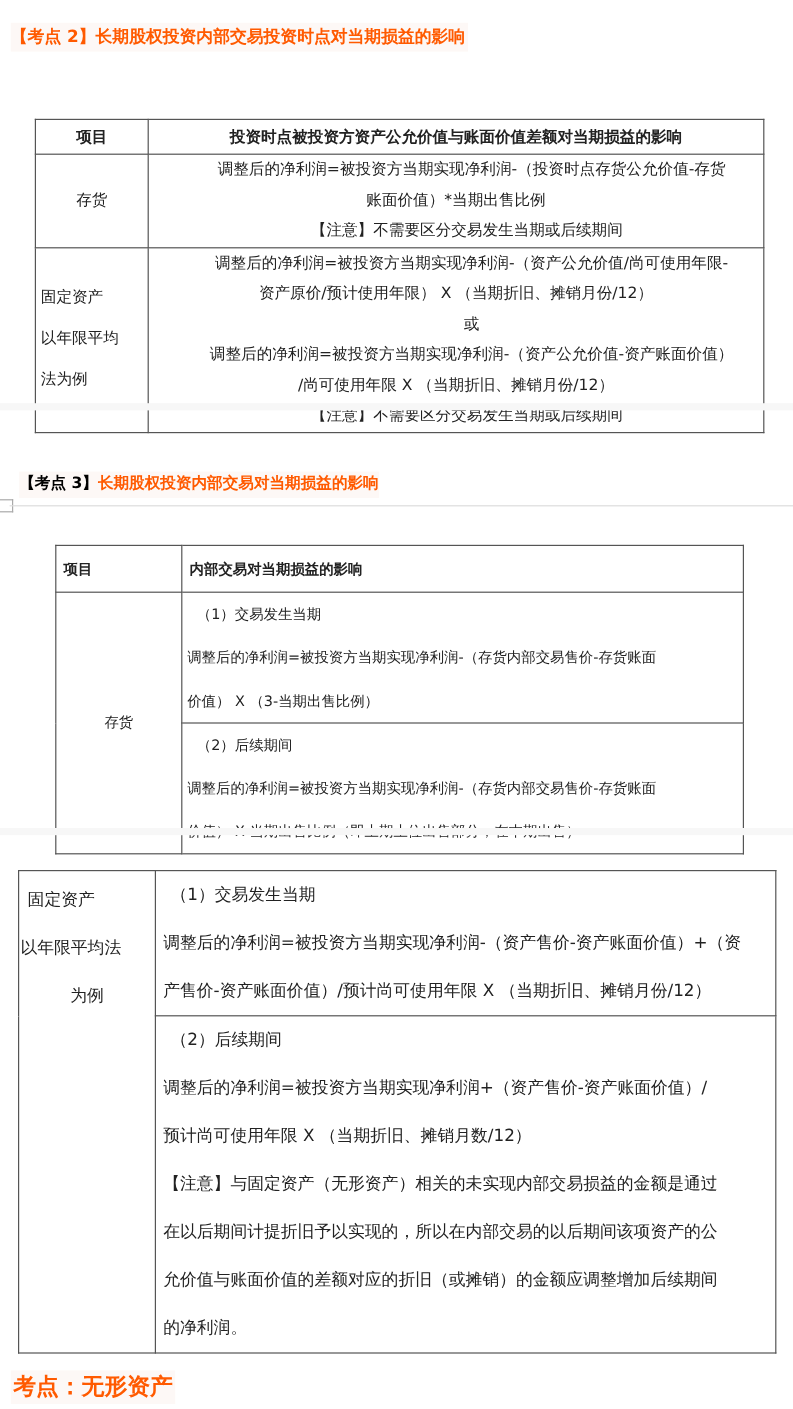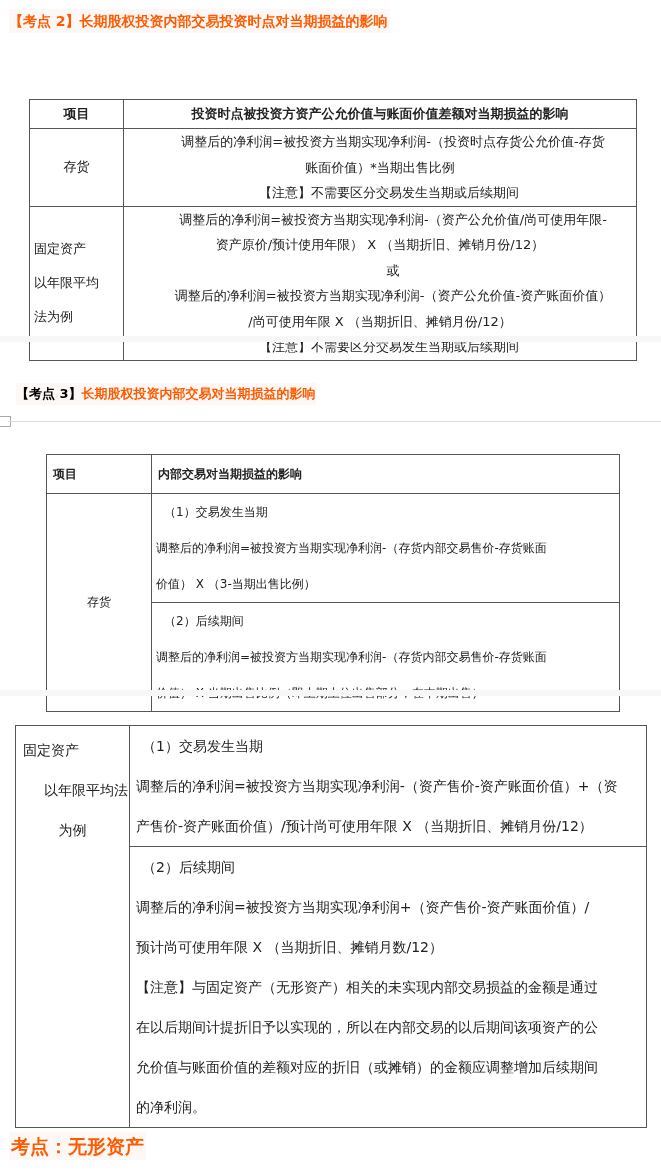--- a/index.html
+++ b/index.html
@@ -1,18 +1,18 @@
 <!DOCTYPE html>
 <html><head>
 <meta charset="utf-8">
 <style>
   html, body { margin:0; padding:0; background:#ffffff; }
   body { width:661px; height:1174px; position:relative; overflow:hidden;
          font-family:"DejaVu Sans","Liberation Sans",sans-serif; color:#222; }
-  .heading { position:absolute; font-weight:bold; color:#ff5a00; background:#fdf8f6; white-space:nowrap; }
+  .heading { position:absolute; font-weight:bold; color:#ff5a00; background:#fdf8f6; white-space:nowrap;margin-top:10px; }
   .h1 { left:9px; top:9px; height:24px; line-height:24px; font-size:14px; padding-right:2px; }
   .h2 { left:16px; top:383px; height:22px; line-height:22px; font-size:13px; }
   .h3 { left:9px; top:1132px; height:28px; line-height:28px; font-size:19px; padding:0 2px; }
   .h2 .bracket { color:#000000; }
 
   table { position:absolute; border-collapse:collapse; table-layout:fixed;margin-top:20px; }
   td, th { border:1px solid #555; vertical-align:middle; }
 
   
   #t1 { left:29px; top:79px; width:607px; font-size:13px; }
@@ -127,21 +127,21 @@
 
 <table id="t3">
   <colgroup>
       <col style="width:114px">
       <col style="width:517px">
     </colgroup>
   <tbody>
       <tr>
     <td class="label" rowspan="2">
       <span class="line" style="text-align:left;padding-left:6px">固定资产</span>
-      <span class="line" style="text-align:right">以年限平均法</span>
+      <span class="line" style="text-align:left">以年限平均法</span>
       <span class="line" style="text-align:center">为例</span>
     </td>
     <td class="content">
       <span class="line sub">（1）交易发生当期</span>
       <span class="line">调整后的净利润=被投资方当期实现净利润-（资产售价-资产账面价值）+（资</span>
       <span class="line">产售价-资产账面价值）/预计尚可使用年限  X  （当期折旧、摊销月份/12）</span>
     </td>
   </tr>
   <tr>
     <td class="content">

